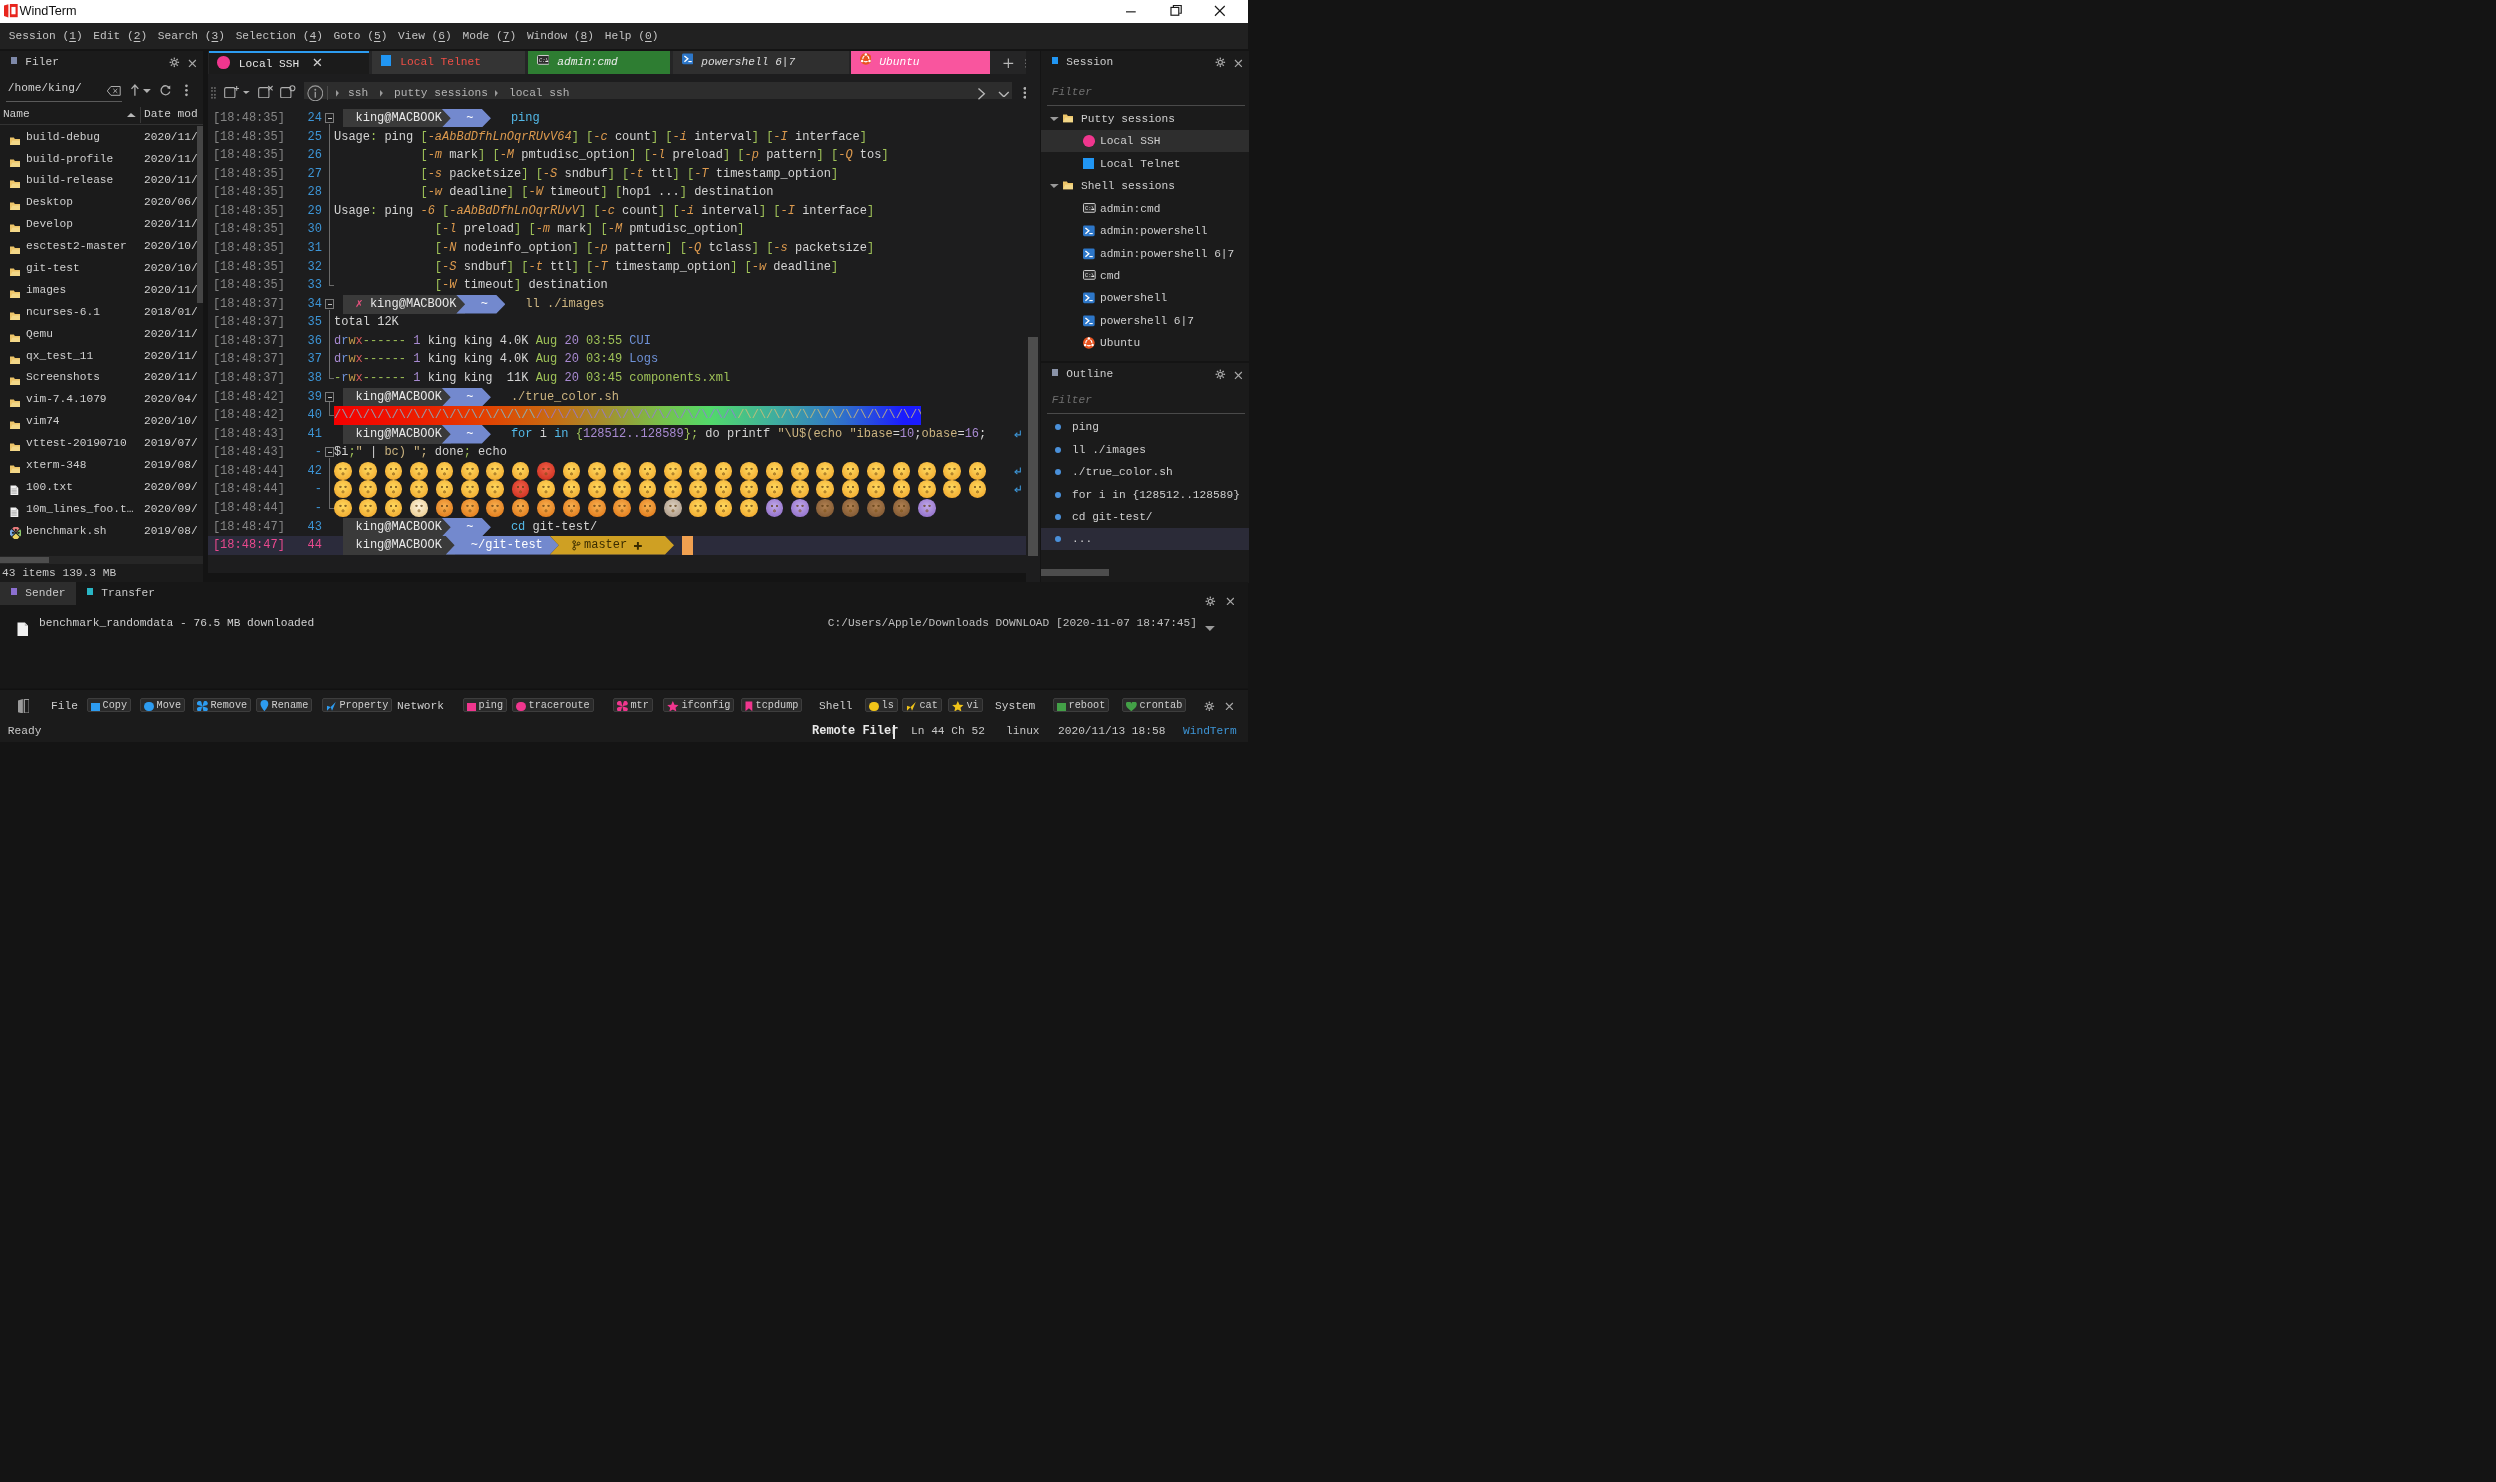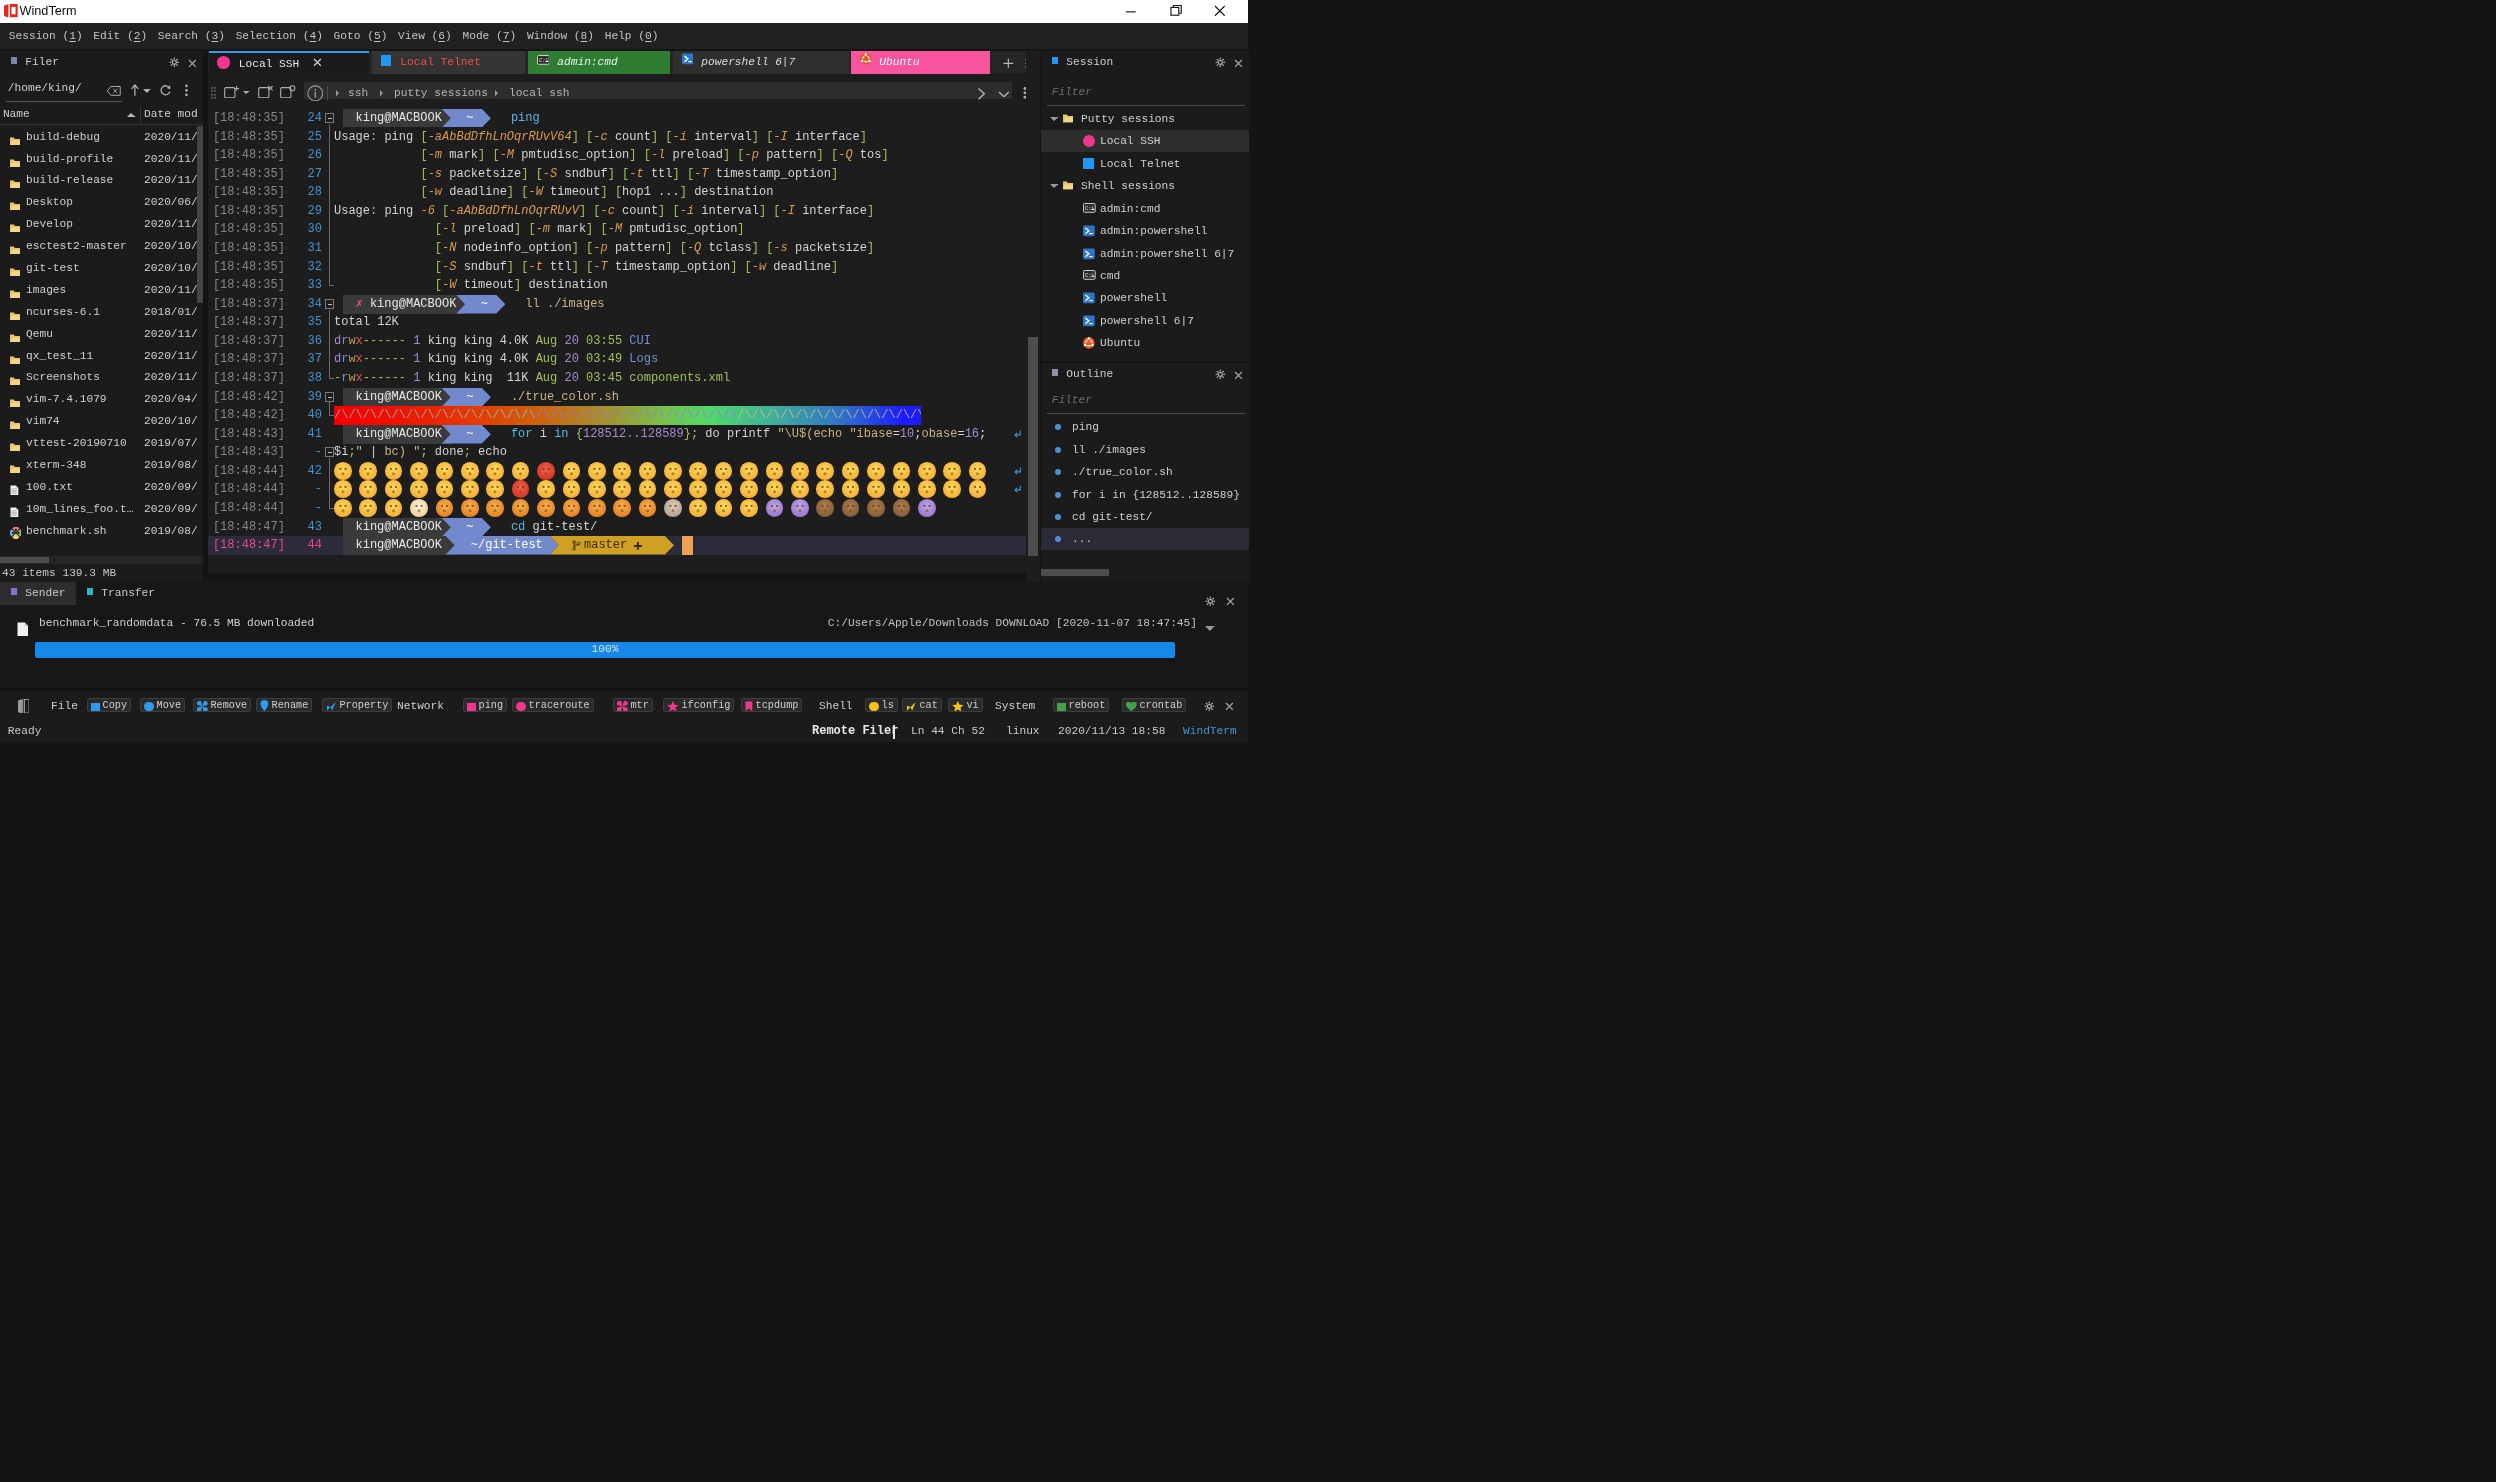--- a/index.html
+++ b/index.html
@@ -475,21 +475,20 @@
       </svg></span>
     <span style="position:absolute;line-height:0;left:16.6px;top:40px"><svg style="" width="11.7" height="14.6" viewBox="0 0 12 15">
         <path d="M0.5 0.5 h7.5 l3.5 3.5 v10.5 h-11 z" fill="#f0f0f0"></path>
         <path d="M8 0.5 l3.5 3.5 h-3.5 z" fill="#c0c0c0"></path>
       </svg></span>
     <div style="position:absolute;left:39px;top:35px;color:#d0d0d0">benchmark_randomdata - 76.5 MB downloaded</div>
     <div style="position:absolute;right:51px;top:35px;color:#c0c0c0">C:/Users/Apple/Downloads DOWNLOAD [2020-11-07 18:47:45]</div>
     <span style="position:absolute;line-height:0;left:1205px;top:44px"><svg style="" width="9.8" height="4.9" viewBox="0 0 10 5">
         <polygon points="0,0 10,0 5,5" fill="#9a9a9a"></polygon>
       </svg></span>
-    <div style="position:absolute;left:35px;top:60px;width:1140px;height:15.6px;background:#1787e8;border-radius:2px;text-align:center;line-height:15.6px;color:#d6e6f6">100%</div>
   </div>
 <div id="toolbar">
     <span style="position:absolute;line-height:0;left:16.6px;top:8.8px"><svg style="" width="12.7" height="14.6" viewBox="0 0 13 15">
         <path d="M1 1.5 L6 0 v15 L1 13.5 z" fill="#9a9a9a"></path>
         <path d="M7.5 0.5 h5 v14 h-5 z" fill="none" stroke="#9a9a9a" stroke-width="1.3"></path>
       </svg></span>
     <div class="tlabel" style="left:51px">File</div>
     <div class="tbtn" style="left:87px"><span style="display:inline-block;margin-right:2.9px;line-height:0;vertical-align:-2px"><span style="display:inline-block;width:8.8px;height:8.8px;background:#2d9cf0;vertical-align:-1px"></span></span>Copy</div>
     <div class="tbtn" style="left:140px"><span style="display:inline-block;margin-right:2.9px;line-height:0;vertical-align:-2px"><span style="display:inline-block;width:9.8px;height:9.8px;border-radius:50%;background:#2d9cf0;vertical-align:-1px"></span></span>Move</div>
     <div class="tbtn" style="left:193px"><span style="display:inline-block;margin-right:2.9px;line-height:0;vertical-align:-2px"><svg style="vertical-align:-1px" width="10.7" height="10.7" viewBox="0 0 11 11">

